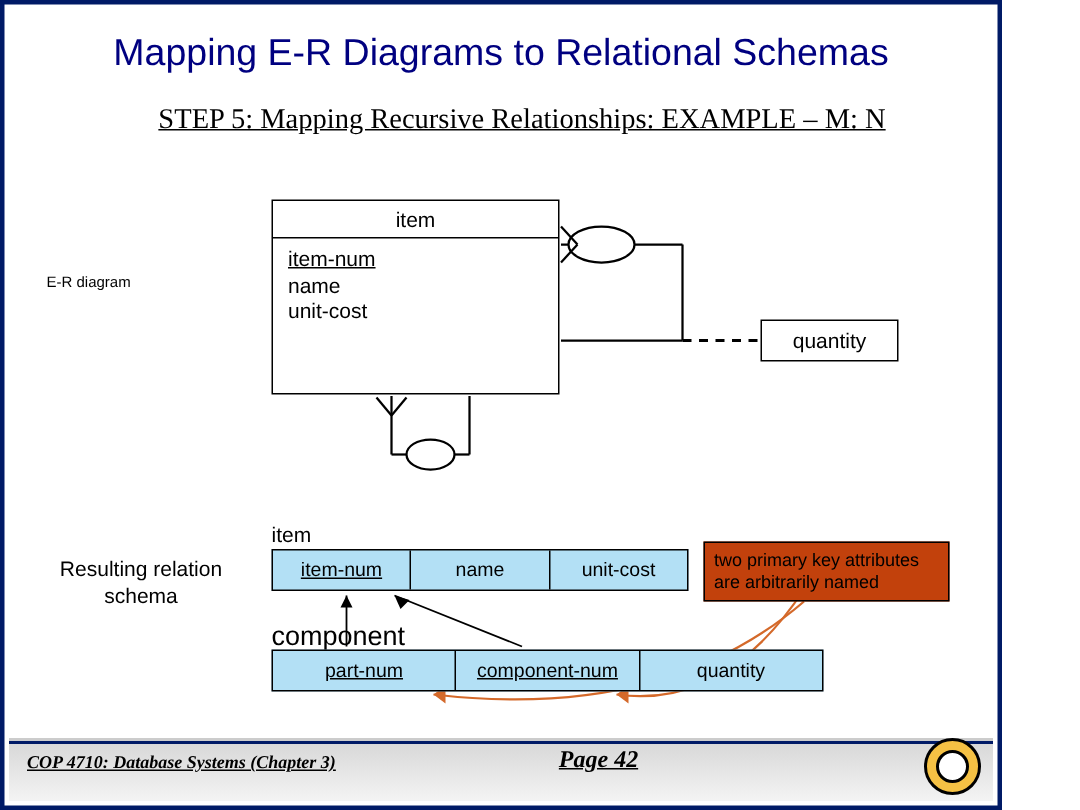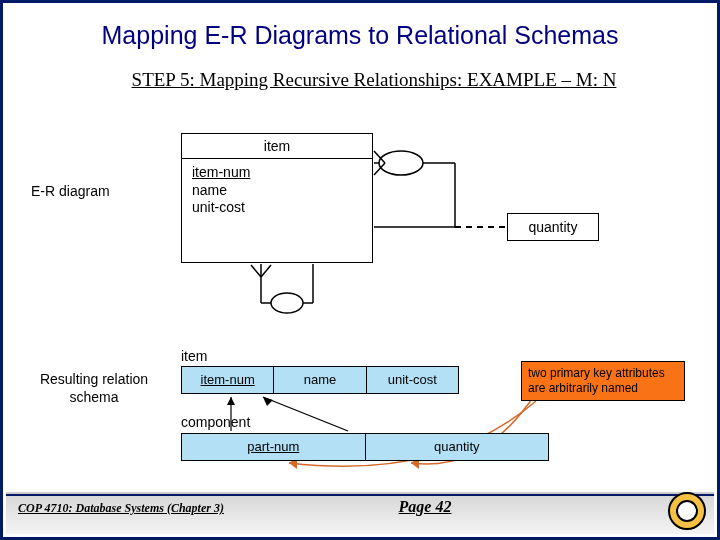--- a/index.html
+++ b/index.html
@@ -8,21 +8,21 @@
     width: 720px;
     height: 540px;
     background: #fff;
     font-family: Arial, Helvetica, sans-serif;
     overflow: hidden;
     position: relative;
   }
   .page {
     position: absolute;
     top: 0; left: 0;
-    width: 720px; height: 540px;
+    width: 668px; height: 540px;
     box-sizing: border-box;
     border: 3px solid #001a66;
   }
   .title {
     position: absolute;
     top: 18px;
     left: 0; right: 0;
     text-align: center;
     font-size: 25px;
     color: #000080;
@@ -37,21 +37,21 @@
     font-family: "Times New Roman", serif;
     text-decoration: underline;
     color: #000;
     padding-left: 28px;
   }
   
   .er-label {
     position: absolute;
     top: 180px;
     left: 28px;
-    font-size: 14px;
+    font-size: 10px;
     font-family: Arial, sans-serif;
   }
   .entity-box {
     position: absolute;
     top: 130px;
     left: 178px;
     width: 192px;
     height: 130px;
     border: 1.5px solid #000;
     background: #fff;
@@ -119,21 +119,21 @@
   .item-lbl {
     position: absolute;
     top: 345px;
     left: 178px;
     font-size: 14px;
   }
   .comp-lbl {
     position: absolute;
     top: 411px;
     left: 178px;
-    font-size: 14px;
+    font-size: 18px;
   }
   .rel-row {
     position: absolute;
     height: 28px;
     border: 1.5px solid #000;
     box-sizing: border-box;
     background: #b3e0f5;
     display: flex;
   }
   .rel-row.row1 { top: 363px; left: 178px; width: 278px; }
@@ -146,21 +146,21 @@
     line-height: 26px;
   }
   .rel-cell:last-child { border-right: none; }
   .rel-cell.pk { text-decoration: underline; }
   .note-box {
     position: absolute;
     top: 358px;
     right: 32px;
     width: 150px;
     border: 1.5px solid #000;
-    background: #f97316;
+    background: #c2410c;
     font-size: 12px;
     padding: 4px 6px;
     line-height: 1.25;
   }
   
   .footer-bar {
     position: absolute;
     left: 3px; right: 3px;
     bottom: 3px;
     height: 40px;
@@ -294,20 +294,21 @@
   <div class="item-lbl">item</div>
   <div class="rel-row row1">
     <div class="rel-cell pk">item-num</div>
     <div class="rel-cell">name</div>
     <div class="rel-cell">unit-cost</div>
   </div>
 
   <div class="comp-lbl">component</div>
   <div class="rel-row row2">
     <div class="rel-cell pk">part-num</div>
+    <div class="rel-cell pk">component-num</div>
     <div class="rel-cell">quantity</div>
   </div>
 
   <div class="note-box">two primary key attributes are arbitrarily named</div>
 
   <div class="footer-bar">
     <div class="footer-left">COP 4710: Database Systems  (Chapter 3)</div>
     <div class="footer-center"><span>Page 42</span></div>
     <div class="logo">
       <div class="logo-outer">

